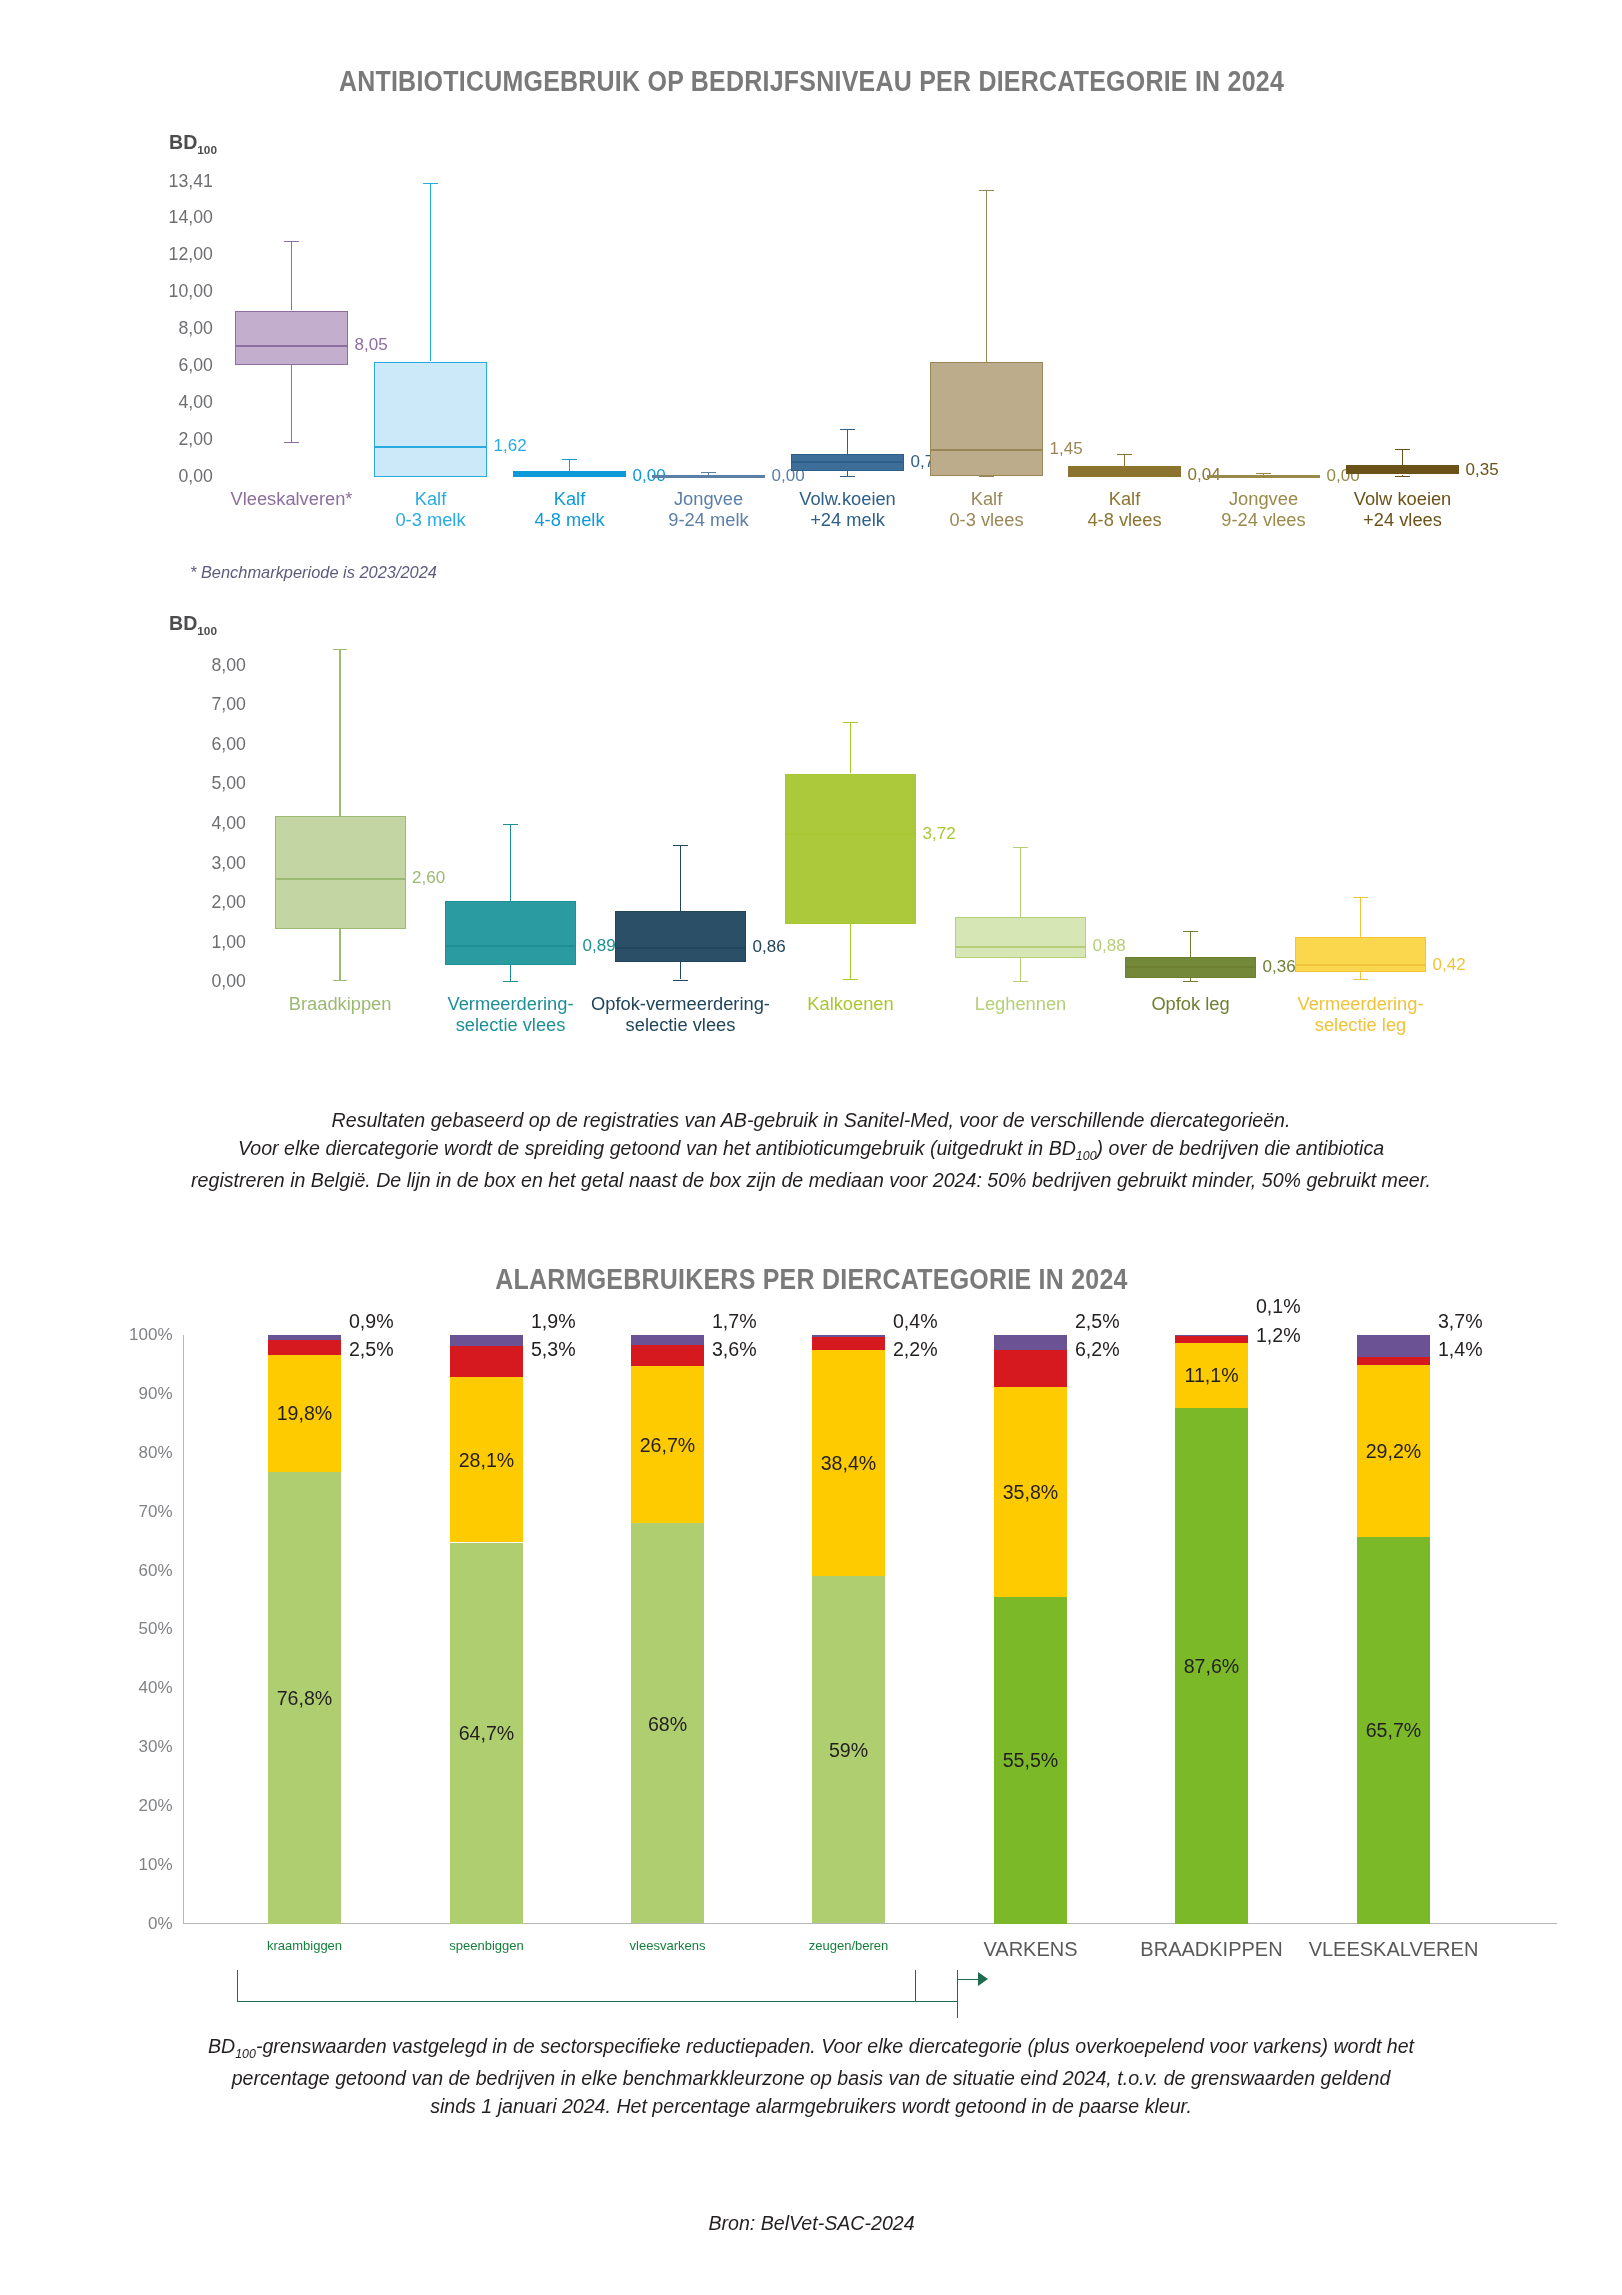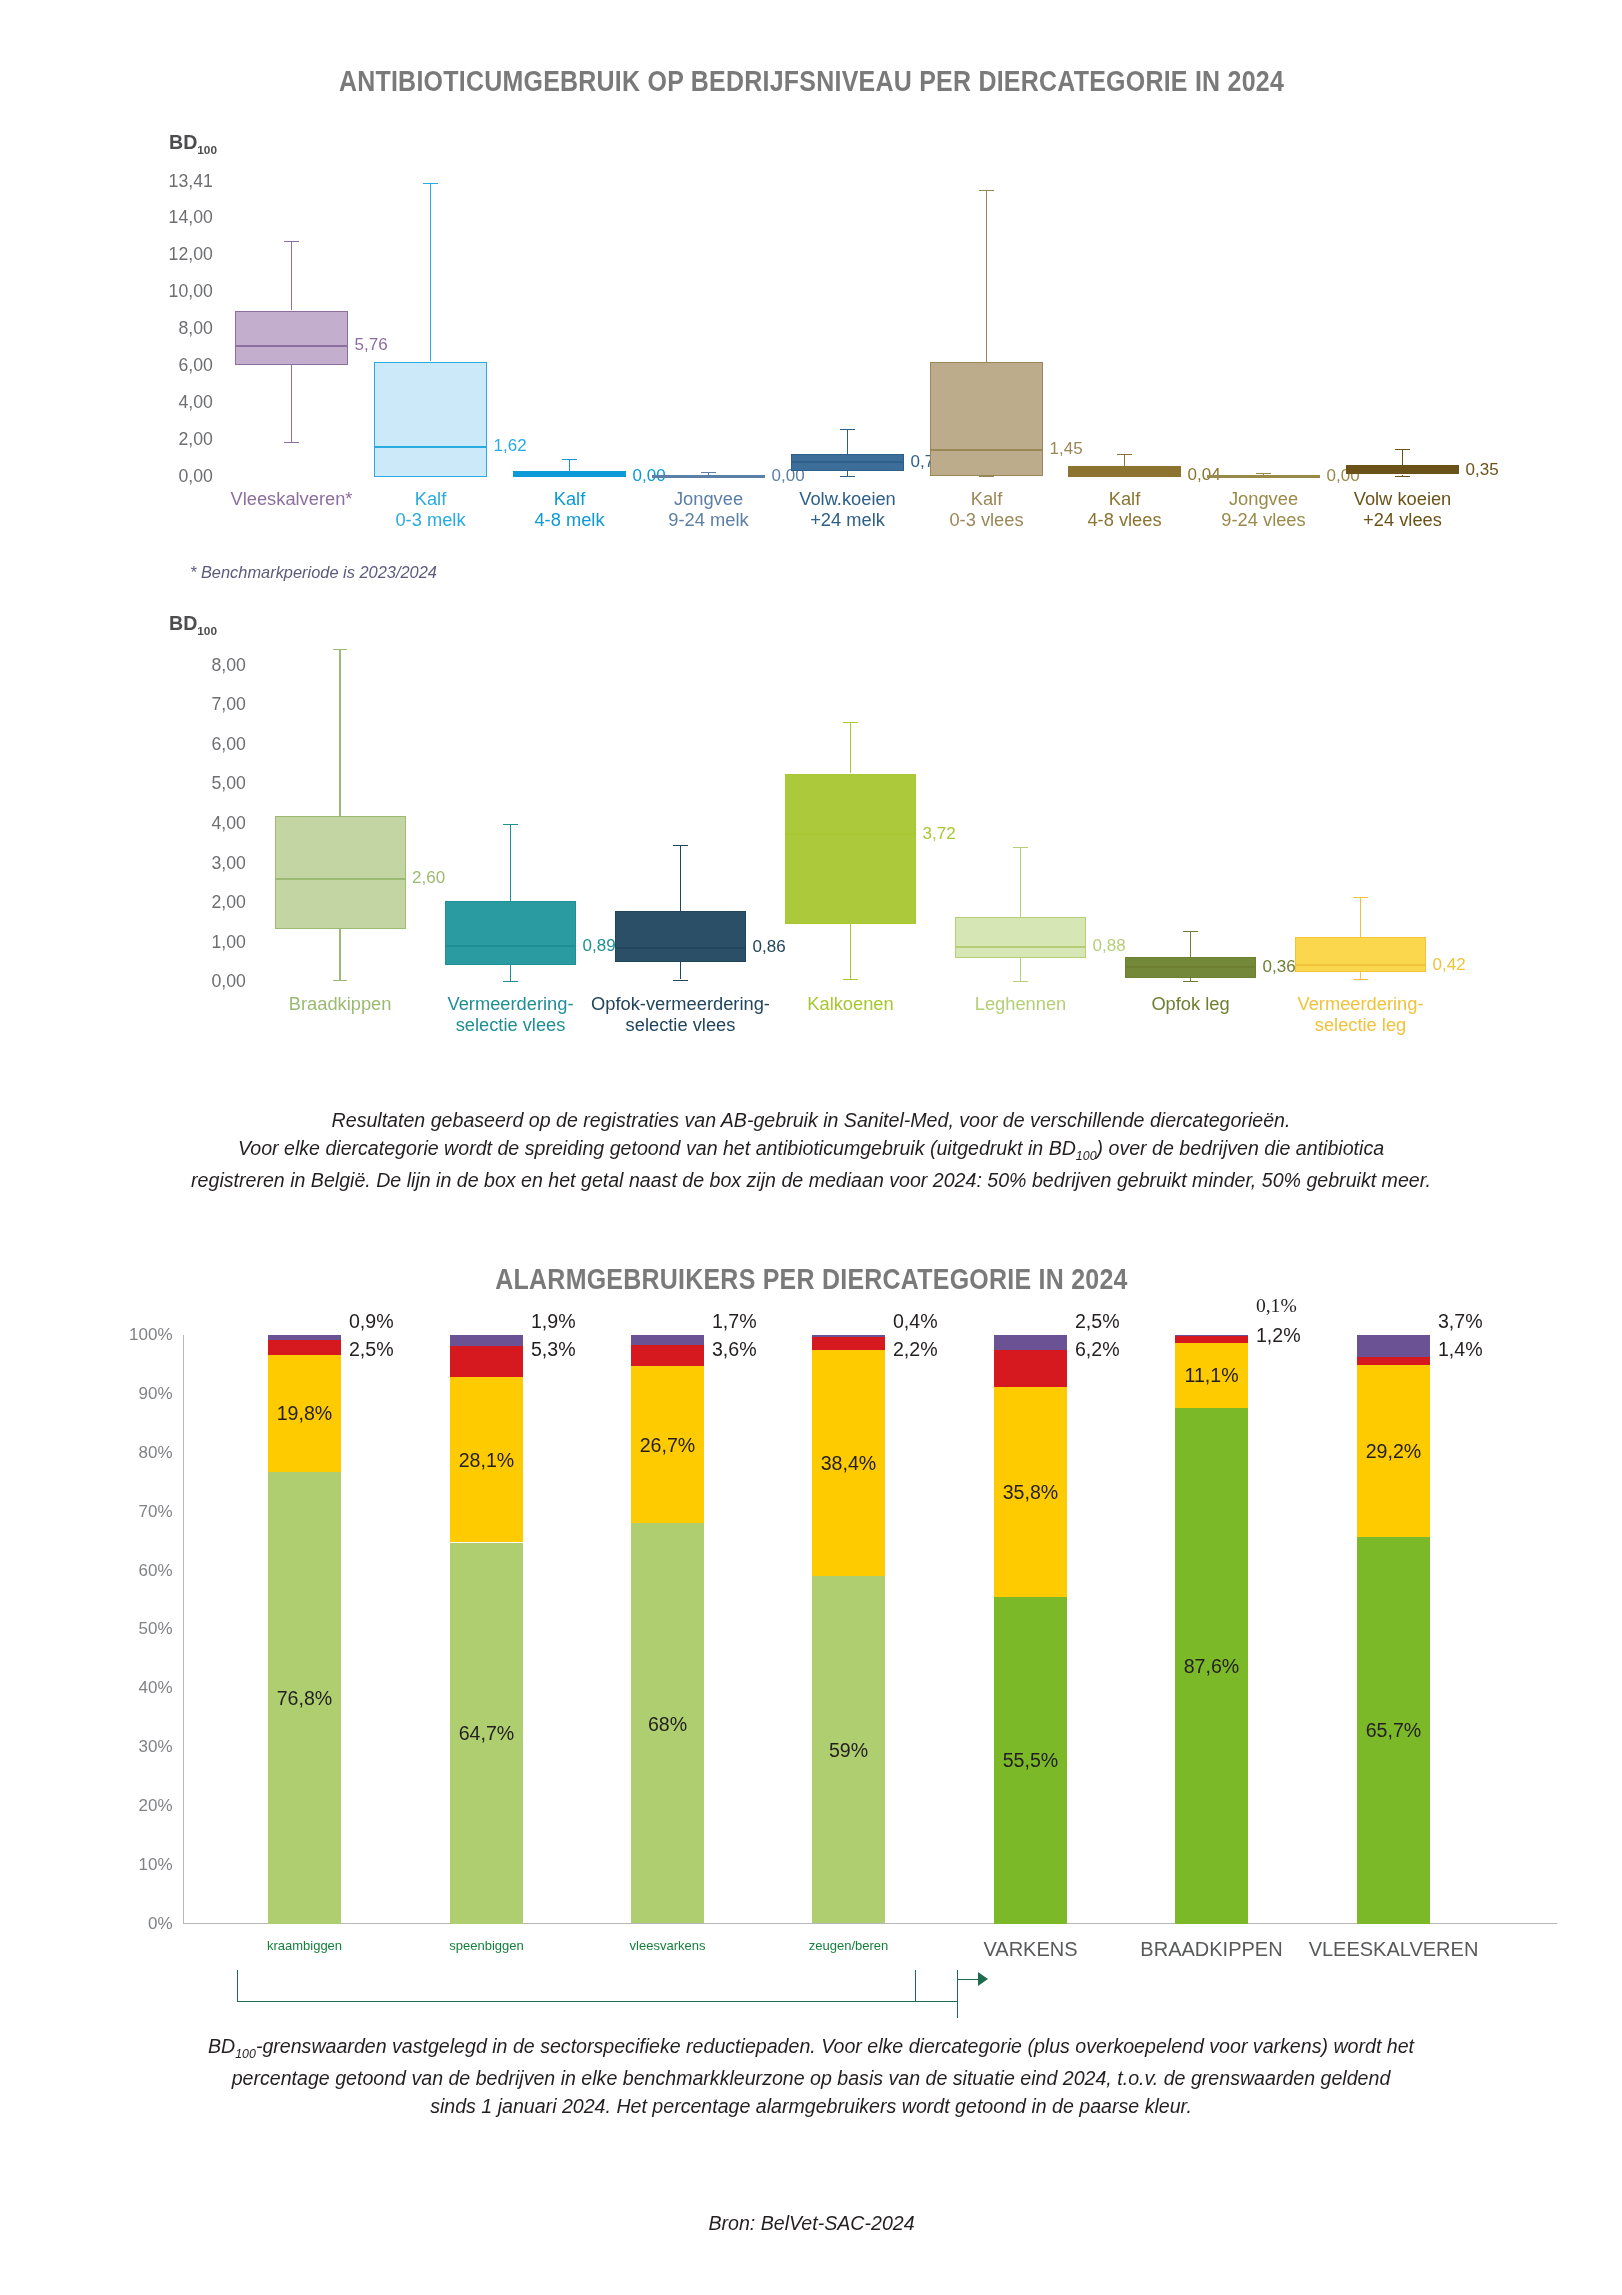--- a/index.html
+++ b/index.html
@@ -118,21 +118,21 @@
       <div class="bp-ylabel" style="top: 92px;">12,00</div>
       <div class="bp-ylabel" style="top: 55px;">14,00</div>
       <div class="bp-ylabel" style="top: 18.5px;">13,41</div>
       <div class="bp-col" style="left: 13px; width: 113px; color: rgb(141, 110, 158);">
         <div class="bp-whisker-v" style="top: 79px; height: 69px;"></div>
         <div class="bp-cap" style="top: 79px;"></div>
         <div class="bp-whisker-v" style="top: 202px; height: 78px;"></div>
         <div class="bp-cap" style="top: 280px;"></div>
         <div class="bp-box" style="top: 149px; height: 54px; background: rgb(195, 174, 206);"></div>
         <div class="bp-median" style="top: 183px; background: rgb(141, 110, 158);"></div>
-        <div class="bp-val" style="top: 183px; color: rgb(141, 110, 158);">5,76</div>
+        <div class="bp-val" style="top: 183px; color: rgb(141, 110, 158);">8,05</div>
         <div class="bp-xlabel" style="color: rgb(141, 110, 158);"><span>Vleeskalveren*</span></div>
       </div>
       <div class="bp-col" style="left: 152px; width: 113px; color: rgb(41, 171, 226);">
         <div class="bp-whisker-v" style="top: 21px; height: 178px;"></div>
         <div class="bp-cap" style="top: 21px;"></div>
         <div class="bp-whisker-v" style="top: 314px; height: 0px;"></div>
         <div class="bp-cap" style="top: 314px;"></div>
         <div class="bp-box" style="top: 200px; height: 115px; background: rgb(203, 233, 248);"></div>
         <div class="bp-median" style="top: 284px; background: rgb(41, 171, 226);"></div>
         <div class="bp-val" style="top: 284px; color: rgb(41, 171, 226);">1,62</div>
@@ -376,21 +376,21 @@
         <div class="out-label" style="top: 14.4px;">6,2%</div>
         <div class="bar-xlabel caps">VARKENS</div>
       </div>
       <div class="bar-col" style="left: 992px; width: 73px; height: 589px;">
         <div class="seg" style="top: 73px; height: 516px; background: rgb(124, 185, 40);"></div>
         <div class="seg-label" style="top: 331px;">87,6%</div>
         <div class="seg" style="top: 7.7px; height: 65px; background: rgb(253, 203, 0);"></div>
         <div class="seg-label" style="top: 40px;">11,1%</div>
         <div class="seg" style="top: 0.6px; height: 7px; background: rgb(214, 25, 31);"></div>
         <div class="seg" style="top: 1.13687e-13px; height: 0.7px; background: rgb(107, 82, 148);"></div>
-        <div class="out-label" style="top: -29px; font-family: Liberation Serif, serif;">0,1%</div>
+        <div class="out-label" style="top: -29px;">0,1%</div>
         <div class="out-label" style="top: 0px;">1,2%</div>
         <div class="bar-xlabel caps">BRAADKIPPEN</div>
       </div>
       <div class="bar-col" style="left: 1174px; width: 73px; height: 589px;">
         <div class="seg" style="top: 202px; height: 387px; background: rgb(124, 185, 40);"></div>
         <div class="seg-label" style="top: 395px;">65,7%</div>
         <div class="seg" style="top: 30px; height: 172px; background: rgb(253, 203, 0);"></div>
         <div class="seg-label" style="top: 116px;">29,2%</div>
         <div class="seg" style="top: 22px; height: 8.2px; background: rgb(214, 25, 31);"></div>
         <div class="seg" style="top: -2.27374e-13px; height: 22px; background: rgb(107, 82, 148);"></div>

